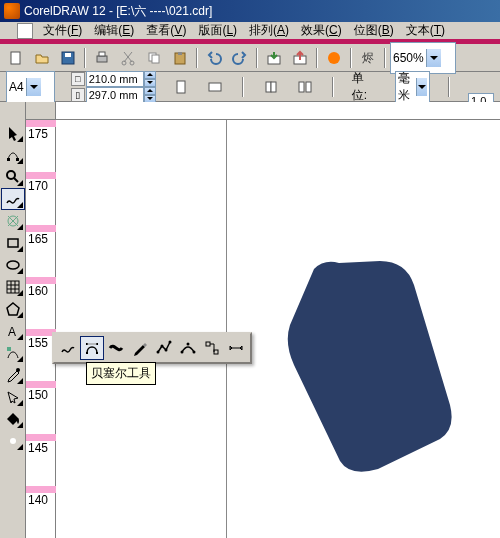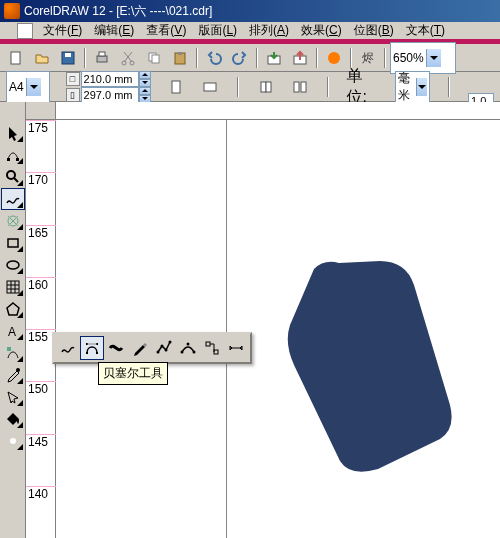--- a/index.html
+++ b/index.html
@@ -26,33 +26,33 @@
 .main-area { display: flex; height: calc(538px - 22px - 22px - 28px - 30px); }
 .toolbox { width: 26px; background: #d4d0c8; border-right: 1px solid #808080; display: flex; flex-direction: column; padding-top: 20px; }
 .tool-btn { width: 24px; height: 22px; border: 1px solid transparent; display: flex; align-items: center; justify-content: center; cursor: pointer; position: relative; margin: 0 auto; }
 .tool-btn.active { border: 1px solid #0a246a; background: #e3e9f2; }
 .fly-tri { position:absolute; bottom:1px; right:1px; width:0;height:0;border-left:3px solid transparent;border-top:3px solid transparent;border-right:3px solid #000;border-bottom:3px solid #000;}
 .canvas-wrap { flex: 1; display: flex; flex-direction: column; position: relative; }
 .ruler-h { height: 18px; background: #fff; border-bottom: 1px solid #808080; display:flex;}
 .ruler-corner { width:30px; background:#d4d0c8; border-right:1px solid #808080; }
 .ruler-v { width: 30px; background: #fff; border-right: 1px solid #808080; }
 .ruler-v-inner { display:flex; flex-direction:column; height:100%; }
-.rv-tick { flex:1; position:relative; border-top:1px solid #f9a8d4; font-size:9px;padding-left:39px; }
+.rv-tick { flex:1; position:relative; border-top:7px solid #f9a8d4; font-size:9px;padding-left:39px; }
 .rv-tick span { position:absolute; left:2px; top:0; writing-mode: horizontal-tb; }
 .canvas-row { flex: 1; display: flex; position: relative; }
 .canvas { flex: 1; background: #fff; position: relative; overflow: hidden; }
 .page-edge { position:absolute; left:170px; top:0; bottom:0; width:1px; background:#888; }
 .shape { position:absolute; left:228px; top:135px; width:170px; height:220px; }
 .shape svg { width:100%; height:100%; }
 .flyout { position: absolute; left: 26px; top: 230px; background: #d4d0c8; border: 2px outset #d4d0c8; padding: 2px; display: flex; gap: 0; box-shadow: 2px 2px 3px rgba(0,0,0,0.3); z-index: 10; }
 .fly-btn { width: 24px; height: 24px; border: 1px solid transparent; display: flex; align-items: center; justify-content: center; cursor: pointer; }
 .fly-btn.sel { border: 1px solid #0a246a; background:#e3e9f2; }
-.tooltip { position: absolute; left: 72px; top: 260px; background: #ffffe1; border: 1px solid #000; padding: 2px 4px; font-size: 12px; z-index: 11; }
+.tooltip { position: absolute; left: 60px; top: 260px; background: #ffffe1; border: 1px solid #000; padding: 2px 4px; font-size: 12px; z-index: 11; }
 svg { display:block; }
-.unit-label { font-size:16px; }
+.unit-label { font-size:12px; }
 .dim-stack { display:flex; flex-direction:column; gap:0; }
 .dim-row { display:flex; align-items:center; }
 .dim-ico { width:14px;height:14px; display:flex;align-items:center;justify-content:center;border:1px solid #888;margin-right:1px;font-size:9px;background:#eee;}
 </style>
 </head>
 <body>
 
 <div class="titlebar">
   <div class="titlebar-icon"></div>
   <div class="titlebar-text">CorelDRAW 12 - [E:\六 ----\021.cdr]</div>

